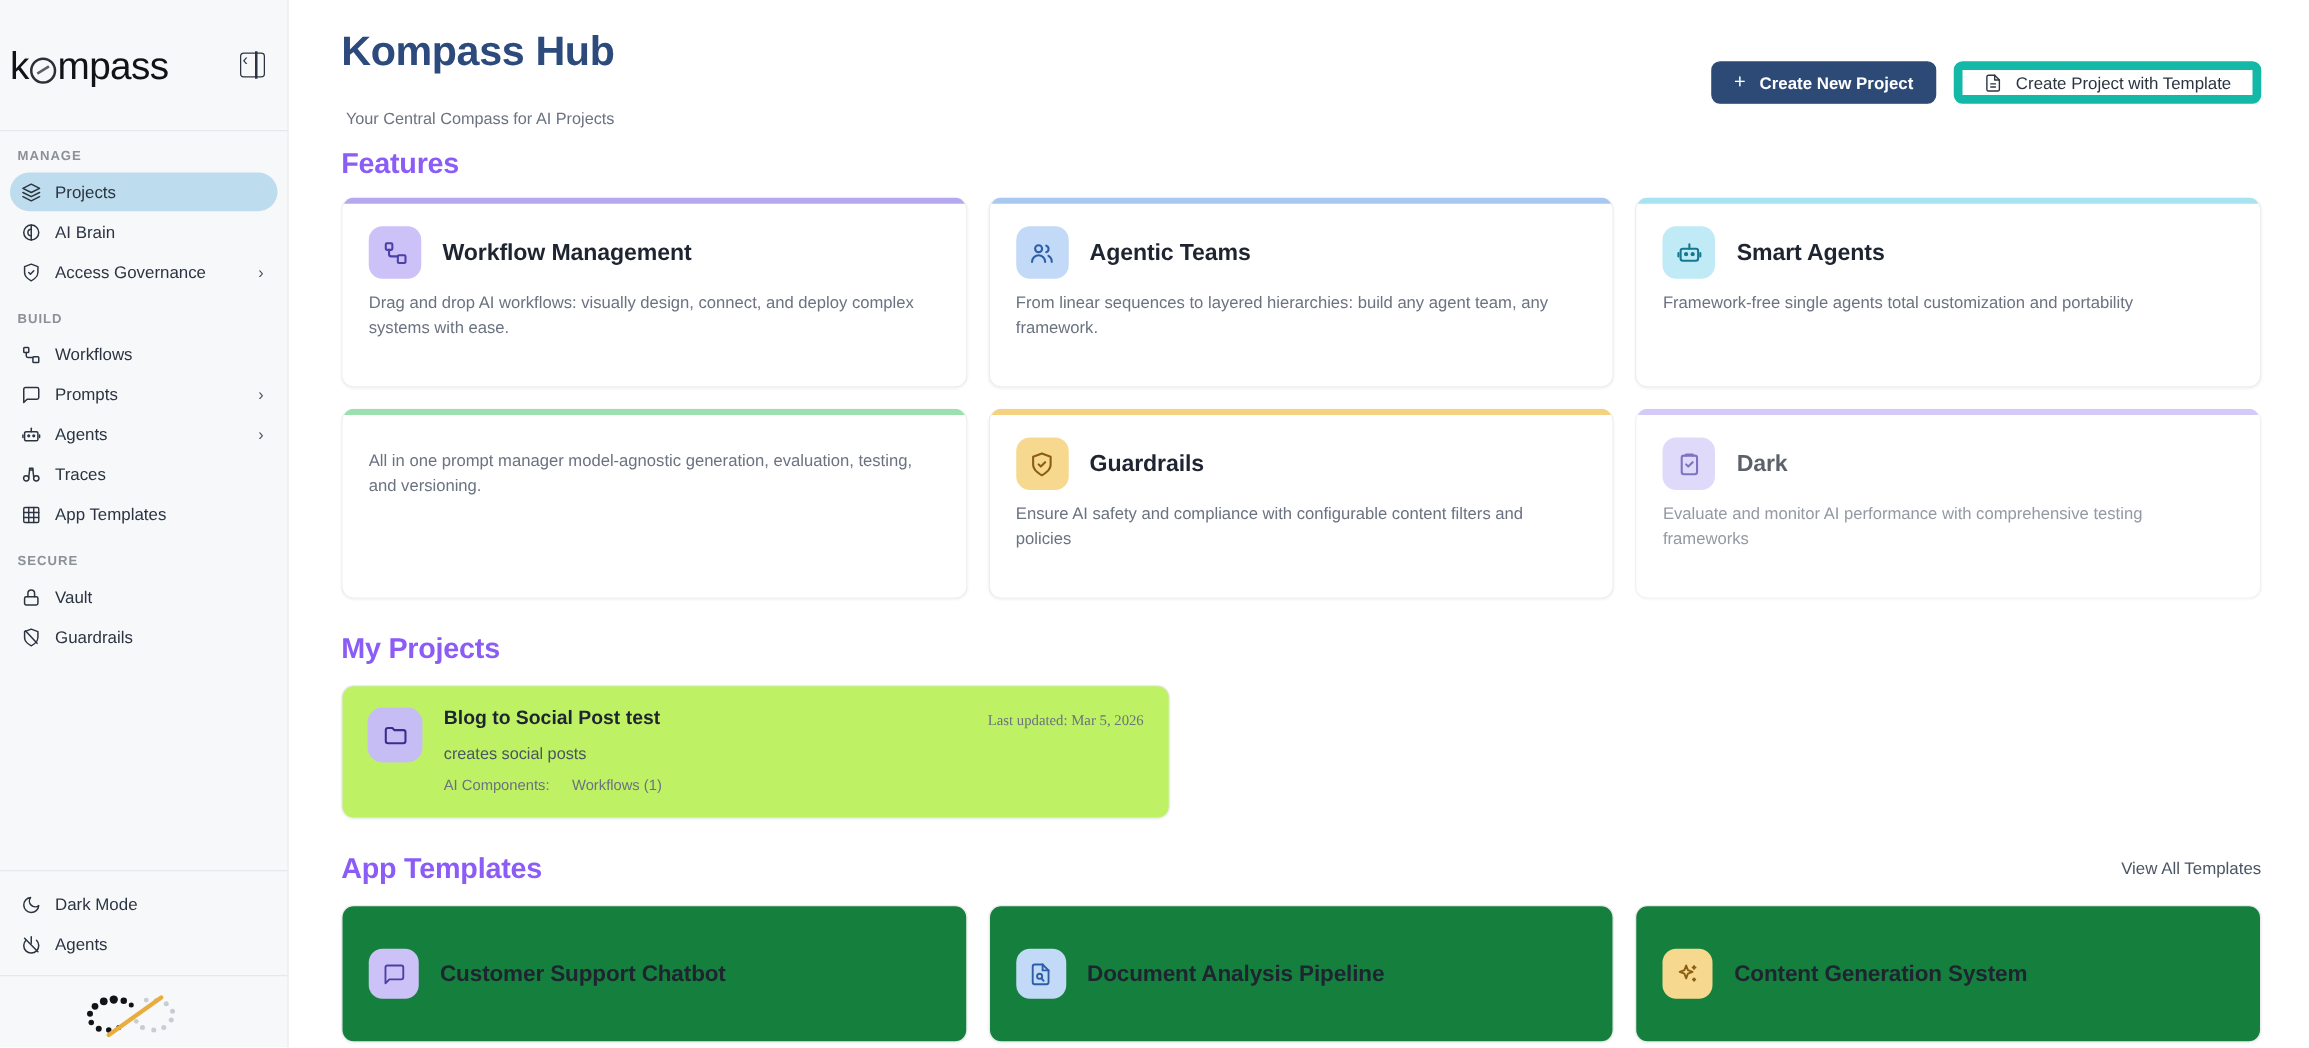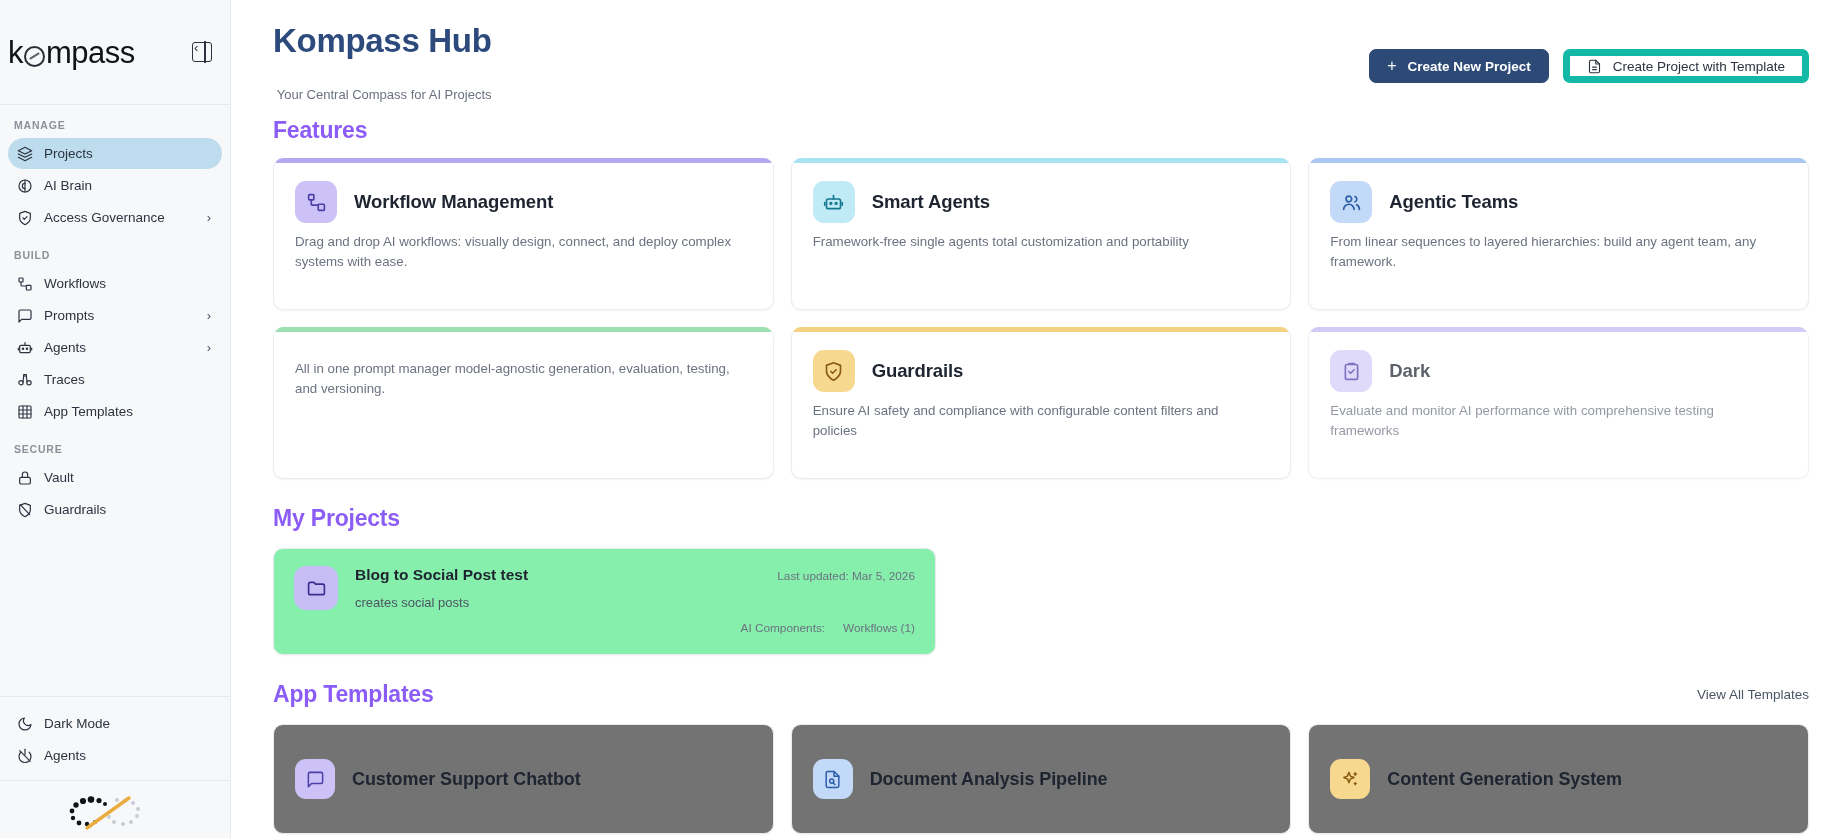--- a/index.html
+++ b/index.html
@@ -165,50 +165,50 @@
     font-size: 13.3px; color: #6b7280; line-height: 1.5;
     margin-top: 9px; padding-right: 8px;
   }
   .feature-card.muted { opacity: 0.72; }
 
   
   .projects { margin-top: 26px; }
   .project-card {
     margin-top: 16px; width: 663px;
     border: 1px solid #e9ebef; border-radius: 10px;
-    background: #86efac; padding: 17px 20px 19px 20px;
+    background: #bef264; padding: 17px 20px 19px 20px;
     display: flex; gap: 17px; cursor: pointer;
     box-shadow: 0 1px 2px rgba(16,24,40,0.04);
   }
   .proj-icon {
     width: 44px; height: 44px; border-radius: 12px;
     background: #c7bdf5; flex-shrink: 0;
     display: flex; align-items: center; justify-content: center;
   }
   .proj-body { flex: 1; }
   .proj-row1 {
     display: flex; align-items: flex-start; justify-content: space-between;
   }
   .proj-name { font-size: 15.5px; font-weight: 700; color: #1e2430; }
-  .proj-updated { font-size: 11.8px; color: #6b7280; padding-top: 3px; }
+  .proj-updated { font-size: 11.8px; color: #6b7280; padding-top: 3px; font-family: Liberation Serif, serif; }
   .proj-desc { font-size: 13px; color: #4b5563; margin-top: 11px; }
   .proj-meta {
     margin-top: 11px; display: flex; gap: 18px;
-    font-size: 11.8px; color: #6b7280; justify-content: flex-end;
+    font-size: 11.8px; color: #6b7280;
   }
 
   
   .templates { margin-top: 26px; }
   .tpl-grid {
     display: grid; grid-template-columns: repeat(3, 1fr);
     gap: 17px; margin-top: 16px;
   }
   .tpl-card {
     border: 1px solid #e9ebef; border-radius: 10px;
-    background: #737373; padding: 22px 21px; cursor: pointer;
+    background: #15803d; padding: 22px 21px; cursor: pointer;
     display: flex; align-items: center; gap: 17px;
     box-shadow: 0 1px 2px rgba(16,24,40,0.04);
     min-height: 110px;
   }
   .tpl-icon {
     width: 40px; height: 40px; border-radius: 11px;
     display: flex; align-items: center; justify-content: center;
     flex-shrink: 0;
   }
   .tpl-title {
@@ -450,57 +450,57 @@
                     <path d="M6 9v4a2 2 0 0 0 2 2h6"></path>
                   </svg>
               </div>
               <div class="fc-title">Workflow Management</div>
             </div>
             <div class="fc-desc">Drag and drop AI workflows: visually design, connect, and deploy complex systems with ease.</div>
           </div>
         </div>
 
         <div class="feature-card">
+          <div class="topbar" style="background:#a9c8f0"></div>
+          <div class="fc-inner">
+            <div class="fc-head">
+              <div class="fc-icon" style="background:#c2d9f7">
+                <svg width="21" height="21" viewBox="0 0 24 24" fill="none" stroke="#2c5ea8" stroke-width="1.9" stroke-linecap="round" stroke-linejoin="round">
+                    <circle cx="9" cy="8" r="3.2"></circle>
+                    <path d="M3 20a6 6 0 0 1 12 0"></path>
+                    <path d="M16 5.2a3.2 3.2 0 0 1 0 6"></path>
+                    <path d="M18 14.5a6 6 0 0 1 3 5.5"></path>
+                  </svg>
+              </div>
+              <div class="fc-title">Agentic Teams</div>
+            </div>
+            <div class="fc-desc">From linear sequences to layered hierarchies: build any agent team, any framework.</div>
+          </div>
+        </div>
+
+        <div class="feature-card">
           <div class="topbar" style="background:#a8e3f2"></div>
           <div class="fc-inner">
             <div class="fc-head">
               <div class="fc-icon" style="background:#bfeaf6">
                 <svg width="21" height="21" viewBox="0 0 24 24" fill="none" stroke="#16788f" stroke-width="1.9" stroke-linecap="round" stroke-linejoin="round">
                     <rect x="4" y="8" width="16" height="11" rx="2"></rect>
                     <path d="M12 8V4"></path>
                     <circle cx="9" cy="13" r="1"></circle>
                     <circle cx="15" cy="13" r="1"></circle>
                     <path d="M2 12v3M22 12v3"></path>
                   </svg>
               </div>
               <div class="fc-title">Smart Agents</div>
             </div>
             <div class="fc-desc">Framework-free single agents total customization and portability</div>
           </div>
         </div>
 
         <div class="feature-card">
-          <div class="topbar" style="background:#a9c8f0"></div>
-          <div class="fc-inner">
-            <div class="fc-head">
-              <div class="fc-icon" style="background:#c2d9f7">
-                <svg width="21" height="21" viewBox="0 0 24 24" fill="none" stroke="#2c5ea8" stroke-width="1.9" stroke-linecap="round" stroke-linejoin="round">
-                    <circle cx="9" cy="8" r="3.2"></circle>
-                    <path d="M3 20a6 6 0 0 1 12 0"></path>
-                    <path d="M16 5.2a3.2 3.2 0 0 1 0 6"></path>
-                    <path d="M18 14.5a6 6 0 0 1 3 5.5"></path>
-                  </svg>
-              </div>
-              <div class="fc-title">Agentic Teams</div>
-            </div>
-            <div class="fc-desc">From linear sequences to layered hierarchies: build any agent team, any framework.</div>
-          </div>
-        </div>
-
-        <div class="feature-card">
           <div class="topbar" style="background:#9ce0b0"></div>
           <div class="fc-inner">
             <div class="fc-desc">All in one prompt manager model-agnostic generation, evaluation, testing, and versioning.</div>
           </div>
         </div>
 
         <div class="feature-card">
           <div class="topbar" style="background:#f5d281"></div>
           <div class="fc-inner">
             <div class="fc-head">

